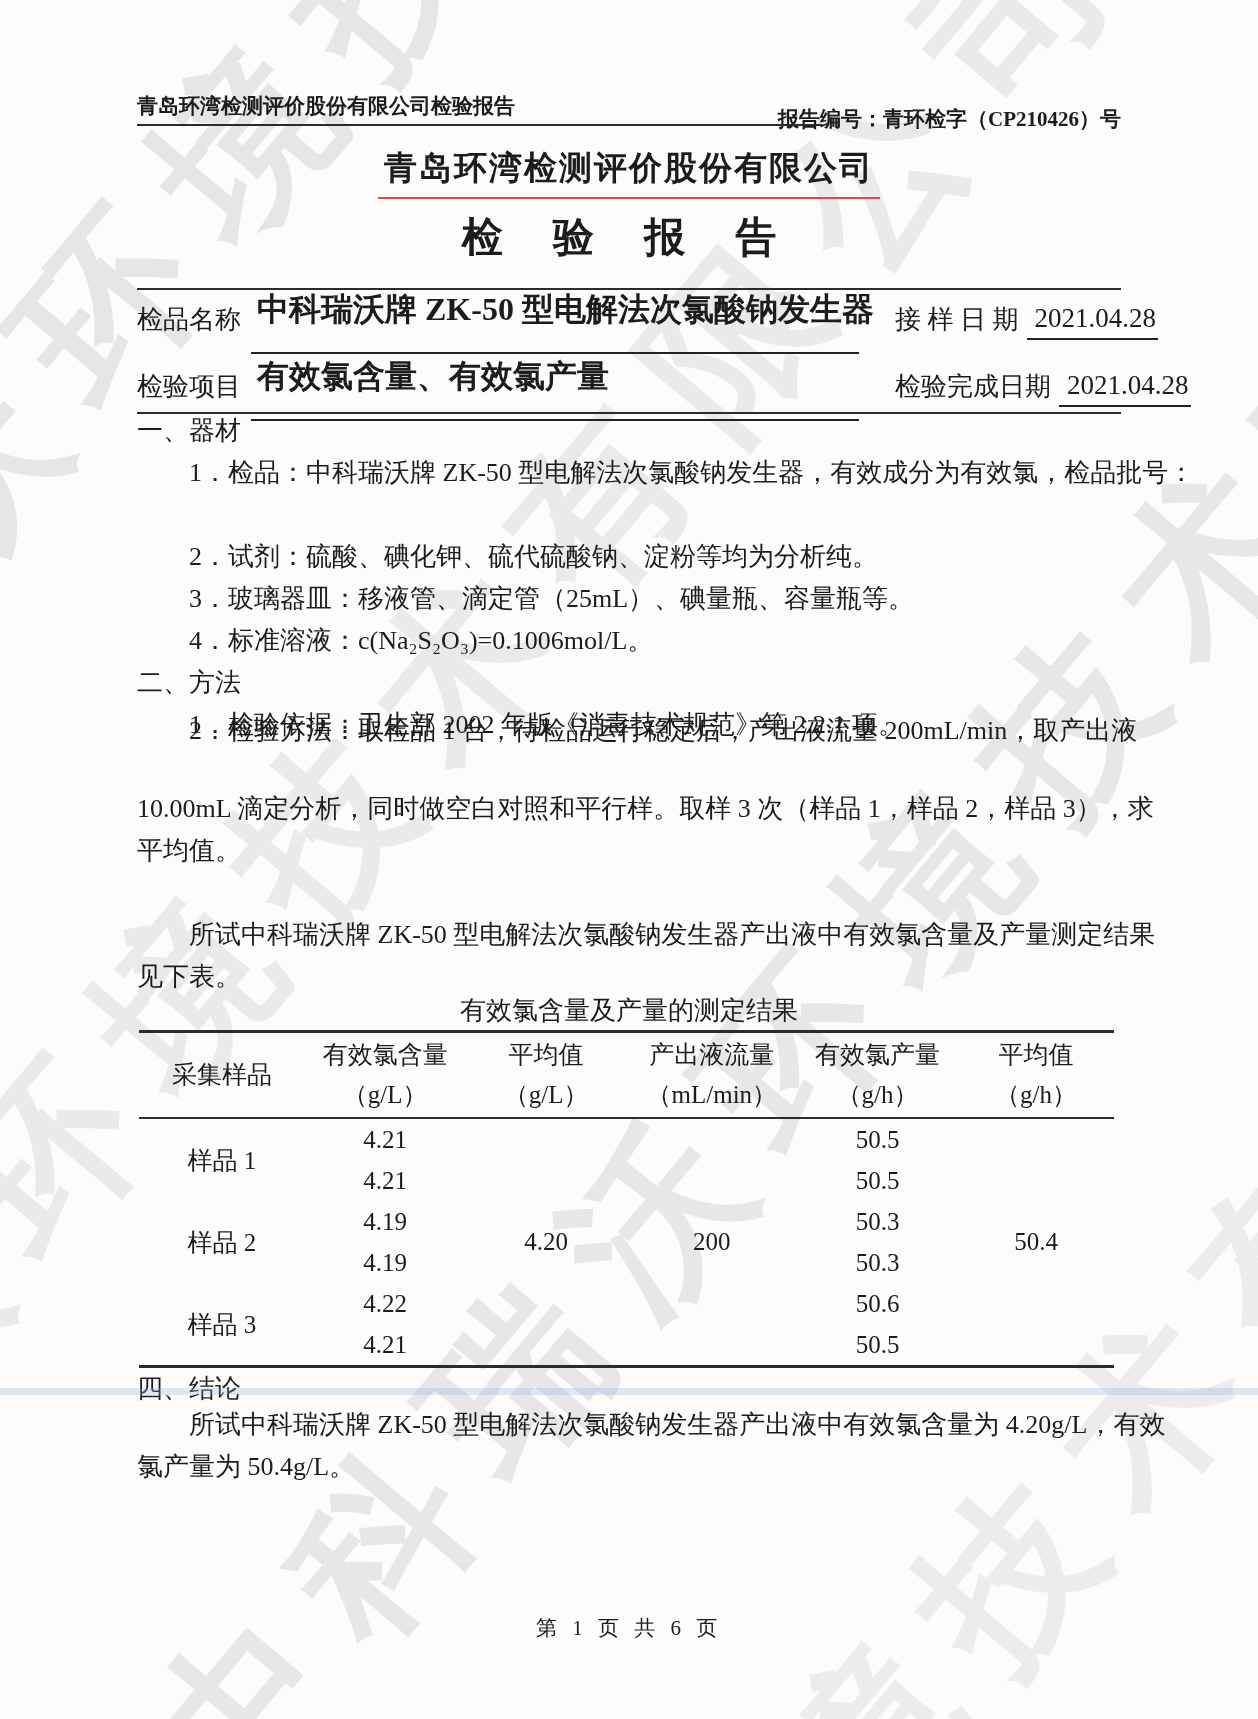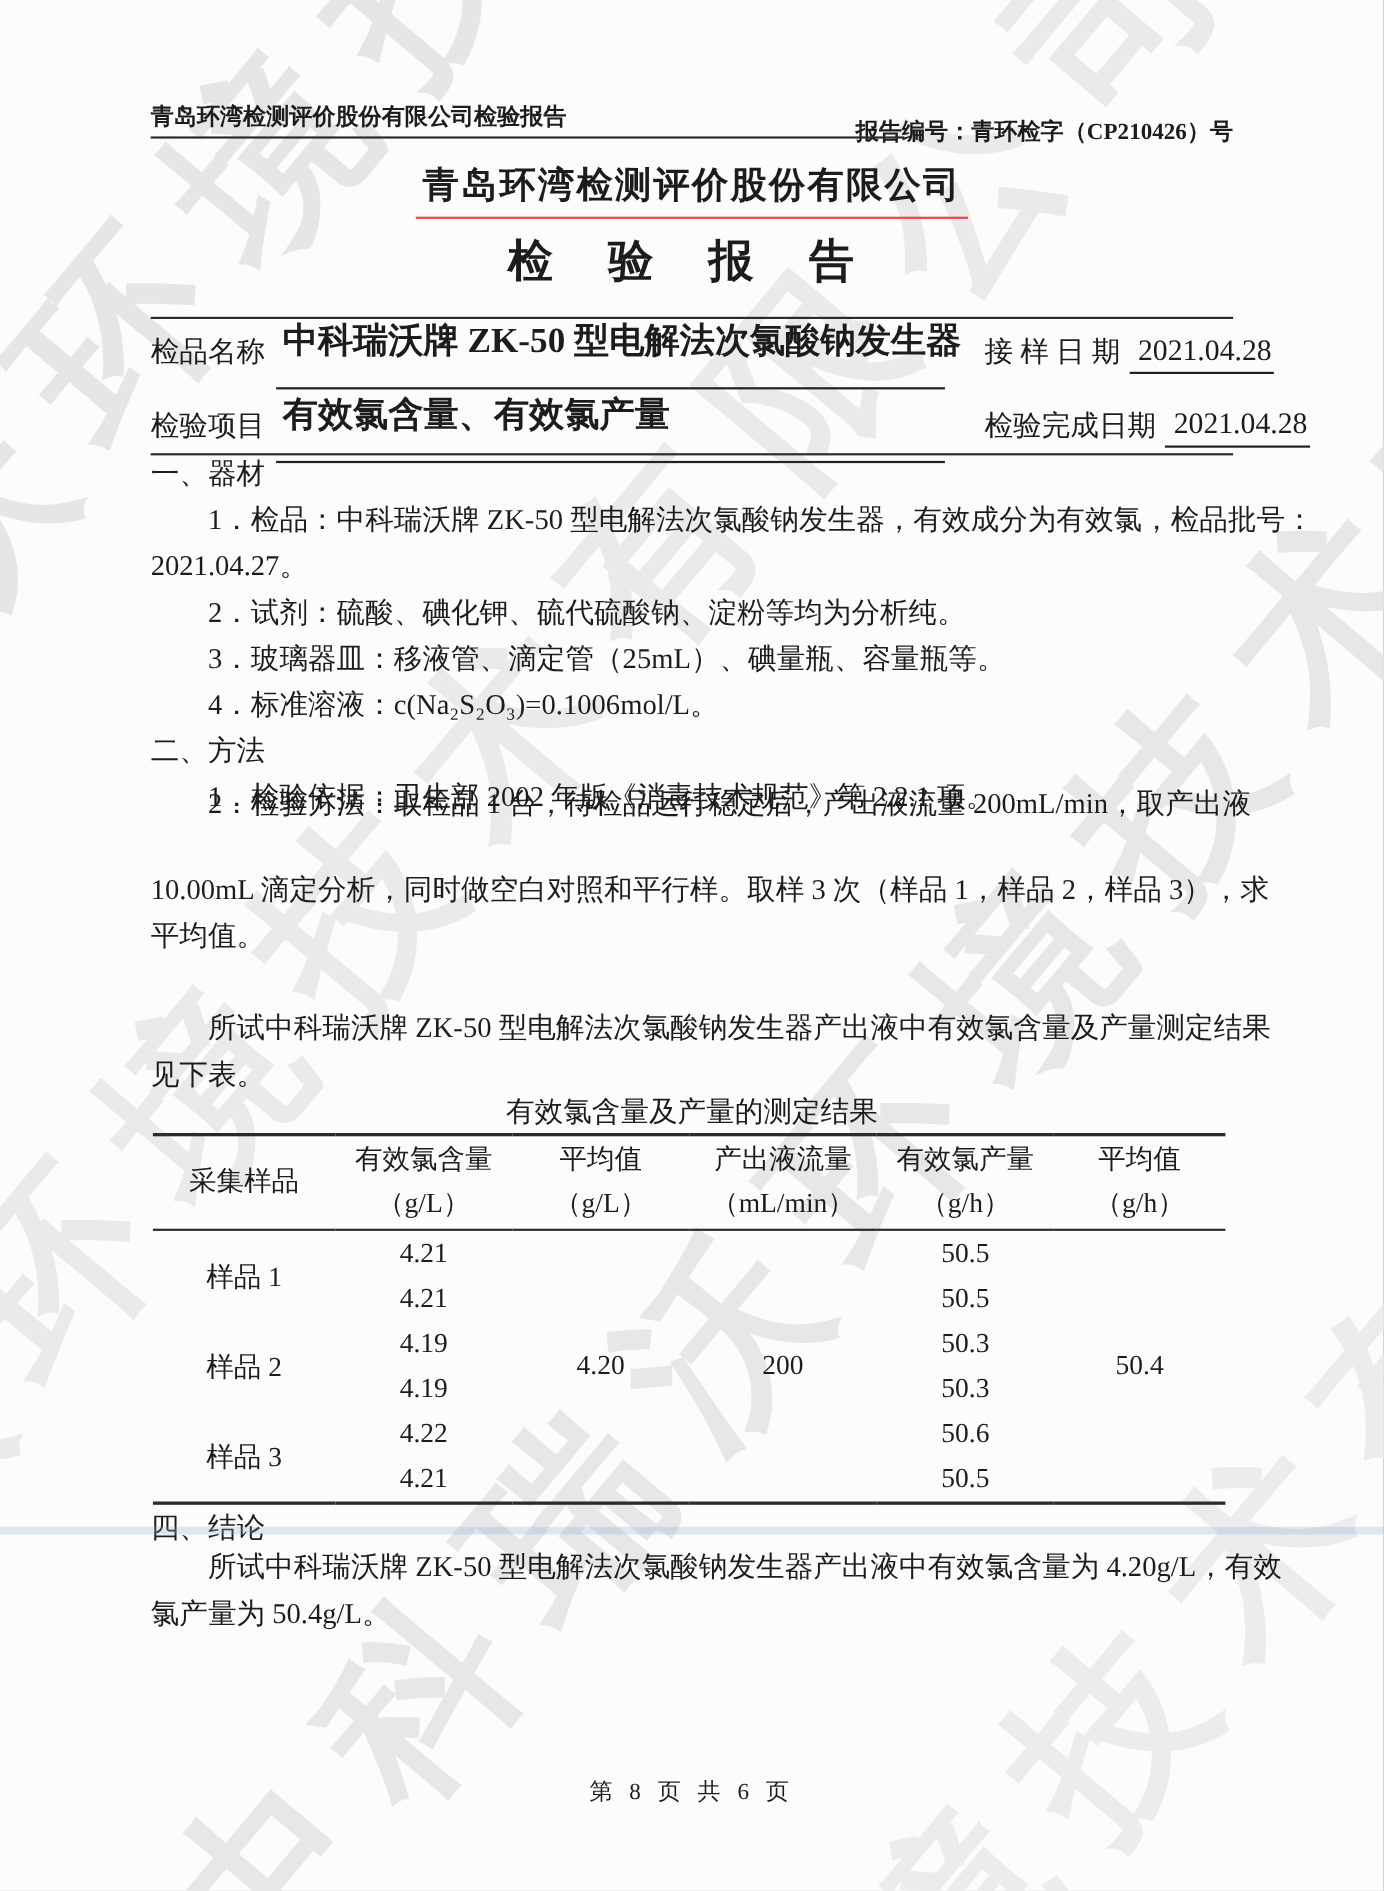--- a/index.html
+++ b/index.html
@@ -132,21 +132,20 @@
       <span class="f-label">检验项目</span>
       <span class="f-value">有效氯含量、有效氯产量</span>
       <span class="f-label-right">检验完成日期</span>
       <span class="f-date">2021.04.28</span>
     </div>
 
     <div class="abs rule rule2"></div>
 
     <div class="bline" style="top:410px">一、器材</div>
     <div class="bline ind" style="top:452px">1．检品：中科瑞沃牌 ZK-50 型电解法次氯酸钠发生器，有效成分为有效氯，检品批号：</div>
-    <div class="bline" style="top:494px">2021.04.27。</div>
     <div class="bline ind" style="top:536px">2．试剂：硫酸、碘化钾、硫代硫酸钠、淀粉等均为分析纯。</div>
     <div class="bline ind" style="top:578px">3．玻璃器皿：移液管、滴定管（25mL）、碘量瓶、容量瓶等。</div>
     <div class="bline ind" style="top:620px">4．标准溶液：c(Na₂S₂O₃)=0.1006mol/L。</div>
 
     <div class="bline" style="top:662px">二、方法</div>
     <div class="bline ind" style="top:704px">1．检验依据：卫生部 2002 年版《消毒技术规范》第 2.2.1 项。</div>
     <div class="bline ind" style="top:710px">2．检验方法：取检品 1 台，待检品运行稳定后，产出液流量 200mL/min，取产出液</div>
     <div class="bline" style="top:788px">10.00mL 滴定分析，同时做空白对照和平行样。取样 3 次（样品 1，样品 2，样品 3），求</div>
     <div class="bline" style="top:830px">平均值。</div>
 
@@ -222,19 +221,19 @@
           <td>4.21</td>
           <td>50.5</td>
         </tr>
       </tbody>
     </table>
 
     <div class="bline" style="top:1368px">四、结论</div>
     <div class="bline ind" style="top:1404px">所试中科瑞沃牌 ZK-50 型电解法次氯酸钠发生器产出液中有效氯含量为 4.20g/L，有效</div>
     <div class="bline" style="top:1446px">氯产量为 50.4g/L。</div>
 
-    <div class="abs footer">第 8 页 共 6 页</div>
+    <div class="abs footer">第 1 页 共 6 页</div>
 
   </div>
 
   <div class="scan-streak"></div>
 
 </div>
 
 </body></html>

